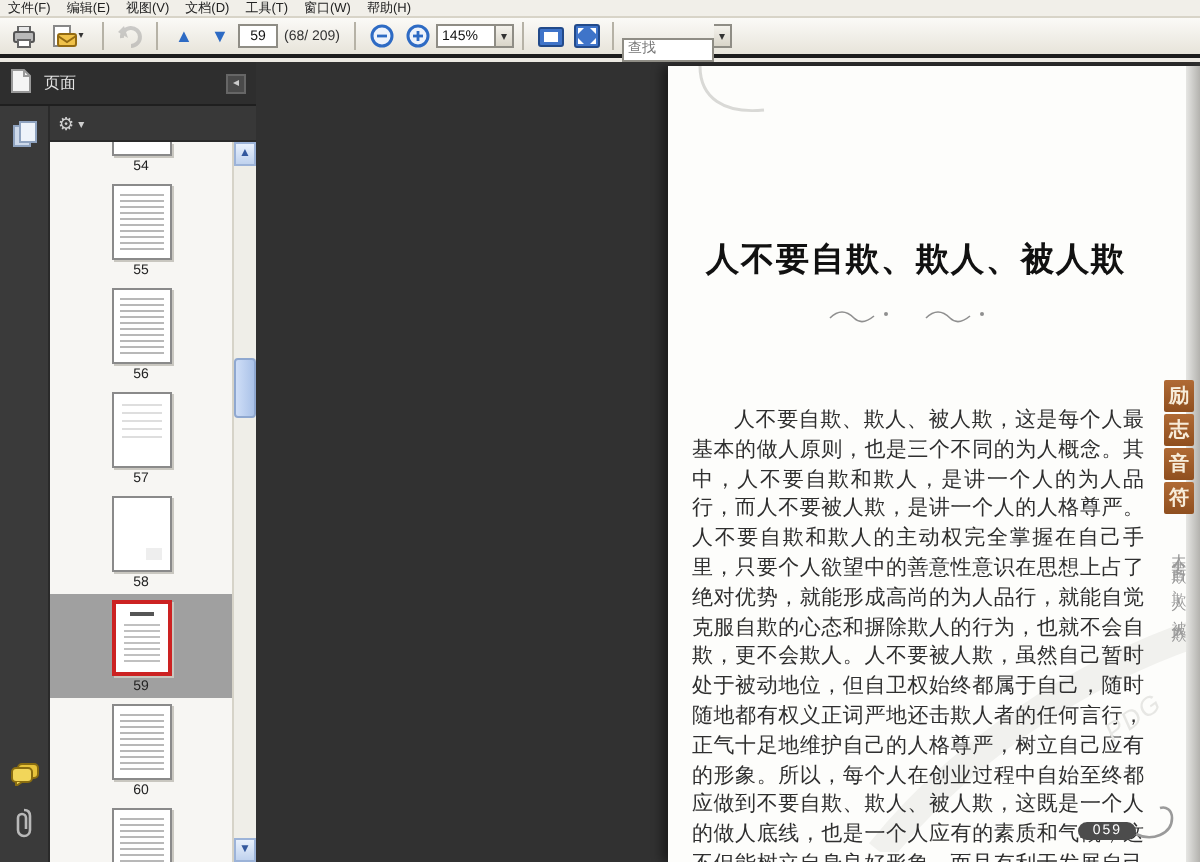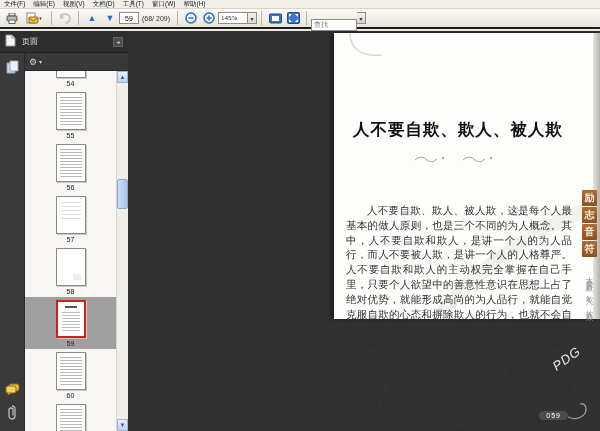--- a/index.html
+++ b/index.html
@@ -15,21 +15,21 @@
   .toolbar { height:20px; background:linear-gradient(#fbfaf7,#e7e4da);
              border-bottom:2px solid #1c1c1c; display:flex; align-items:center; padding:0 3px; }
   .tb-btn { width:16px; height:15px; display:flex; align-items:center; justify-content:center;
             border:1px solid transparent; border-radius:2px; margin:0 1px; }
   .tb-btn svg { display:block; }
   .tb-sep { width:1px; height:14px; background:#b6b2a6; margin:0 4px; }
   .tb-input { height:12px; border:1px solid #8f8d85; background:#fff; font-size:7px;
               padding:0 2px; color:#111; }
   .pageno { width:20px; text-align:center; }
   .pagecount { font-size:7px; color:#333; margin:0 3px; white-space:nowrap; }
-  .zoomval { width:30px;font-family:Liberation Serif, serif; }
+  .zoomval { width:30px; }
   .drop { width:9px; height:12px; border:1px solid #8f8d85; border-left:none; background:linear-gradient(#f4f2ec,#d9d5c9);
           font-size:6px; color:#333; display:flex; align-items:center; justify-content:center; }
   .findbox { width:46px; color:#999;margin-top:13px; }
   .arrow-glyph { font-size:9px; line-height:1; color:#2e6bc4; }
   .disabled svg { opacity:.45; filter:grayscale(1); }
 
   
   .main { position:absolute; top:31px; left:0; right:0; bottom:0; display:flex; }
 
   
@@ -70,21 +70,21 @@
   .scrollbar { width:12px; background:#efeee8; border-left:1px solid #d6d3c8;
                display:flex; flex-direction:column; flex:none; }
   .sb-btn { height:12px; background:linear-gradient(#e8f0fc,#c0d2ee); border:1px solid #9cb3d8;
             color:#33589e; font-size:6px; line-height:10px; text-align:center; }
   .sb-track { flex:1; position:relative; }
   .sb-thumb { position:absolute; left:0; right:0; top:96px; height:30px;
               background:linear-gradient(90deg,#cfdef7,#aac2e8); border:1px solid #8fa8d0; border-radius:2px; }
 
   
   .canvas { flex:1; background:#313131; position:relative; overflow:hidden; }
-  .page { position:absolute; left:206px; top:2px; width:266px; height:286px; background:#fdfdfb;
+  .page { position:absolute; left:206px; top:2px; width:266px; height:398px; background:#fdfdfb;
           box-shadow:-3px 0 5px rgba(0,0,0,.45); }
   .page-edge { position:absolute; top:0; right:0; bottom:0; width:7px;
           background:linear-gradient(90deg,#e6e6e3,#b3b2ae); }
   .doc-title { position:absolute; top:86px; left:10px; width:228px; text-align:center;
           font-family:"Liberation Sans", sans-serif; font-weight:bold; font-size:16.5px;
           letter-spacing:1px; color:#111; }
   .ornament { position:absolute; top:116px; left:10px; width:228px; text-align:center; }
   .doc-body { position:absolute; top:171px; left:12px; width:226px;
           font-family:"Liberation Serif", serif; font-size:10.5px; line-height:14.8px;
           color:#2f2f2f; text-align:justify; text-indent:2em; }

